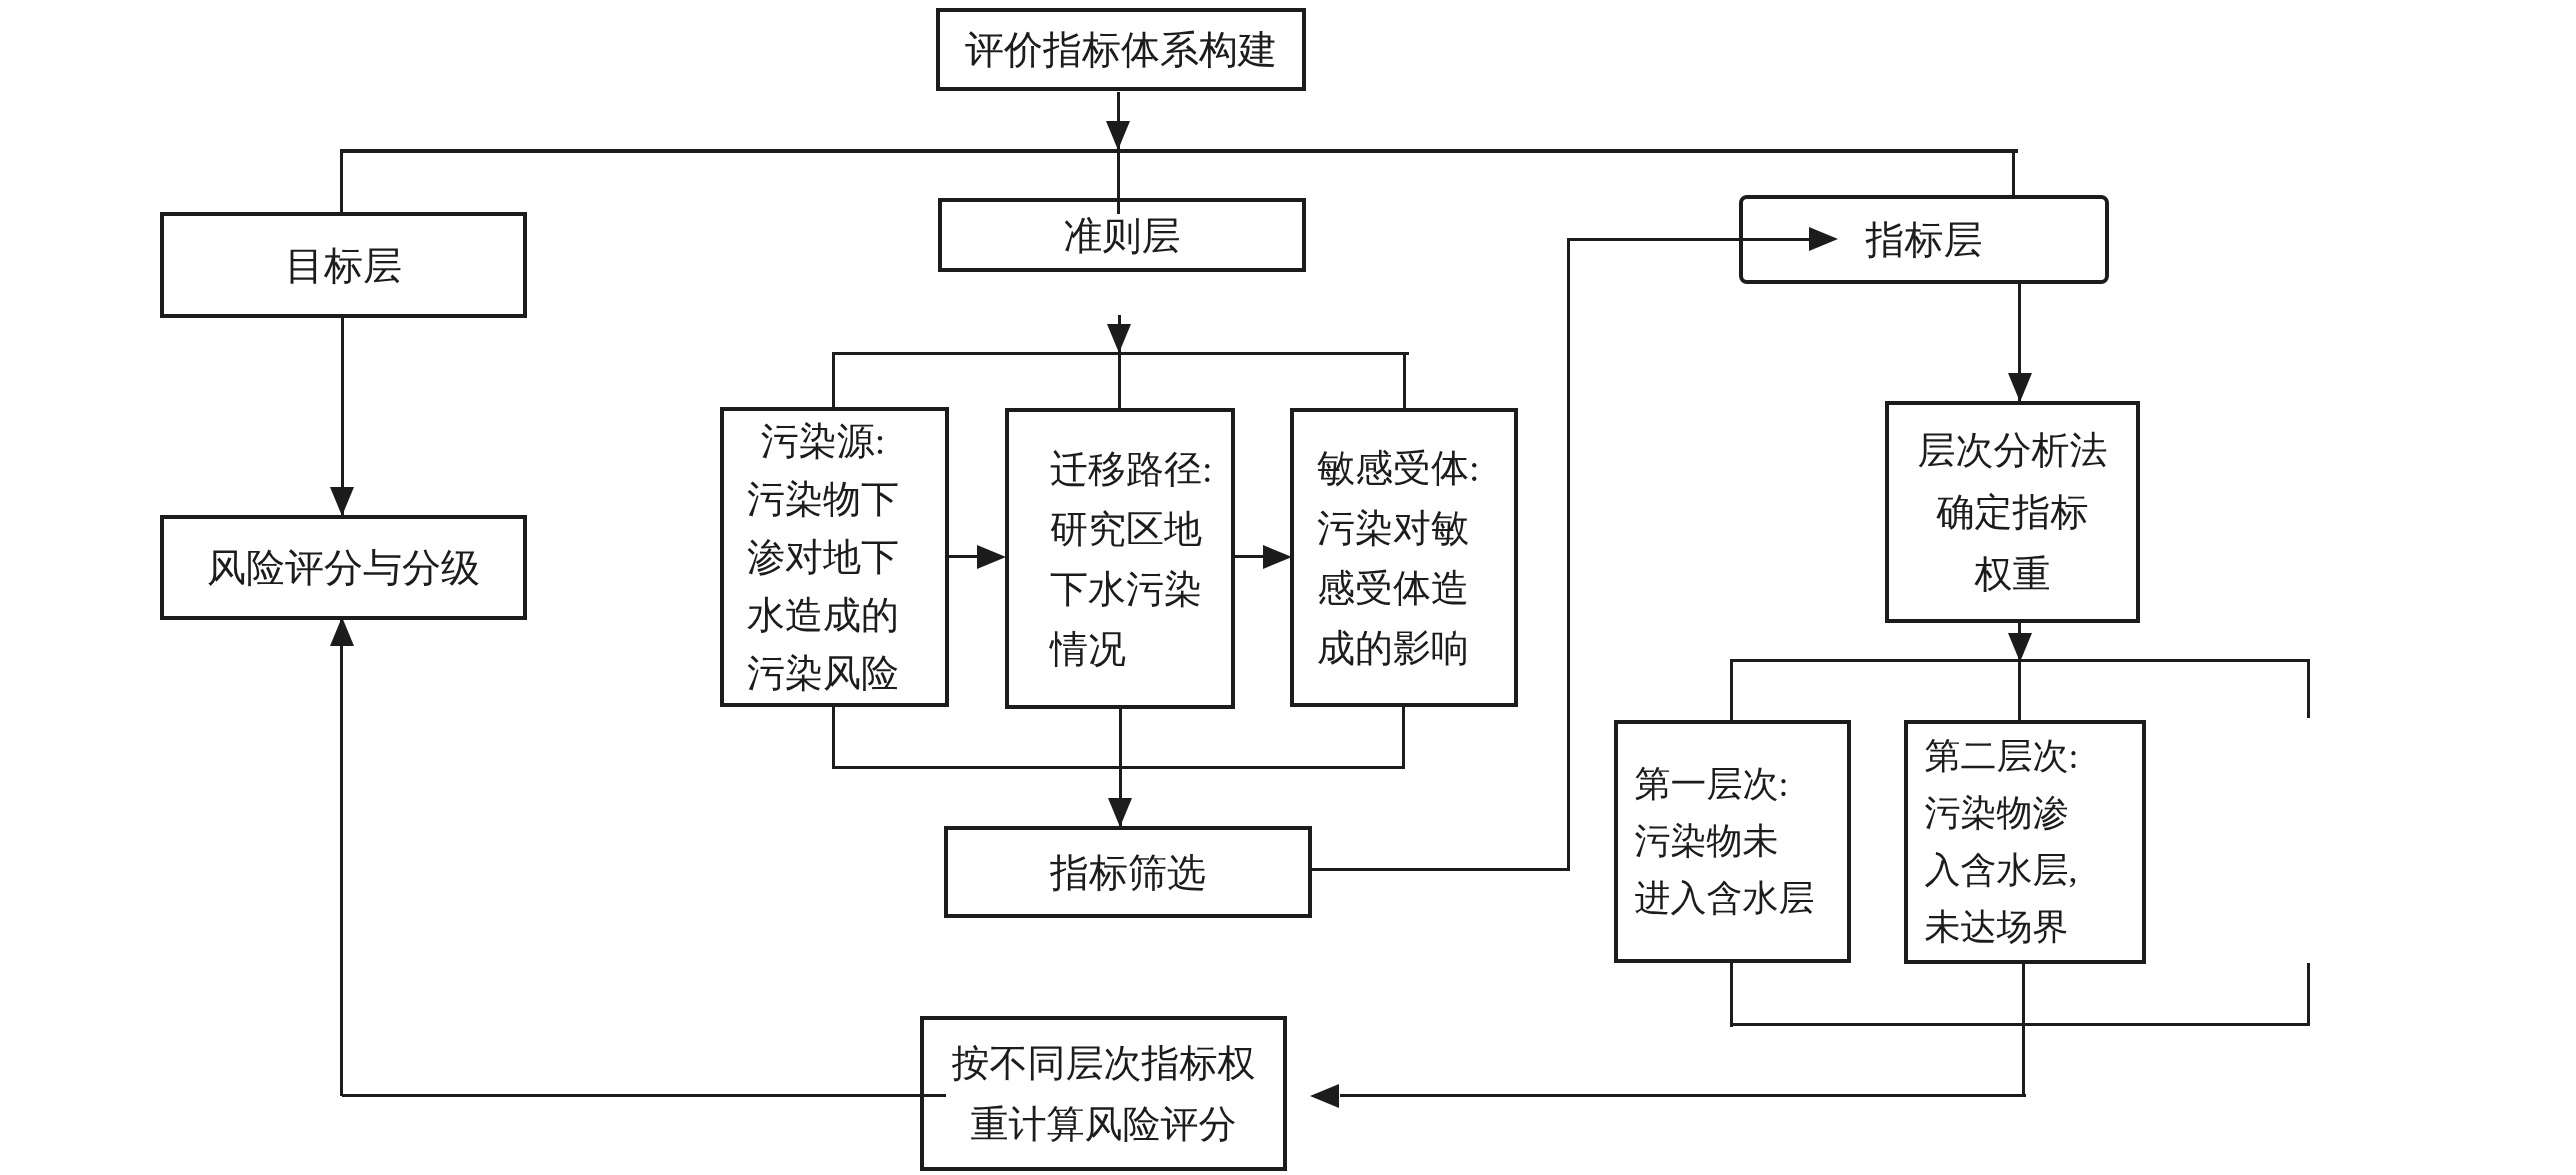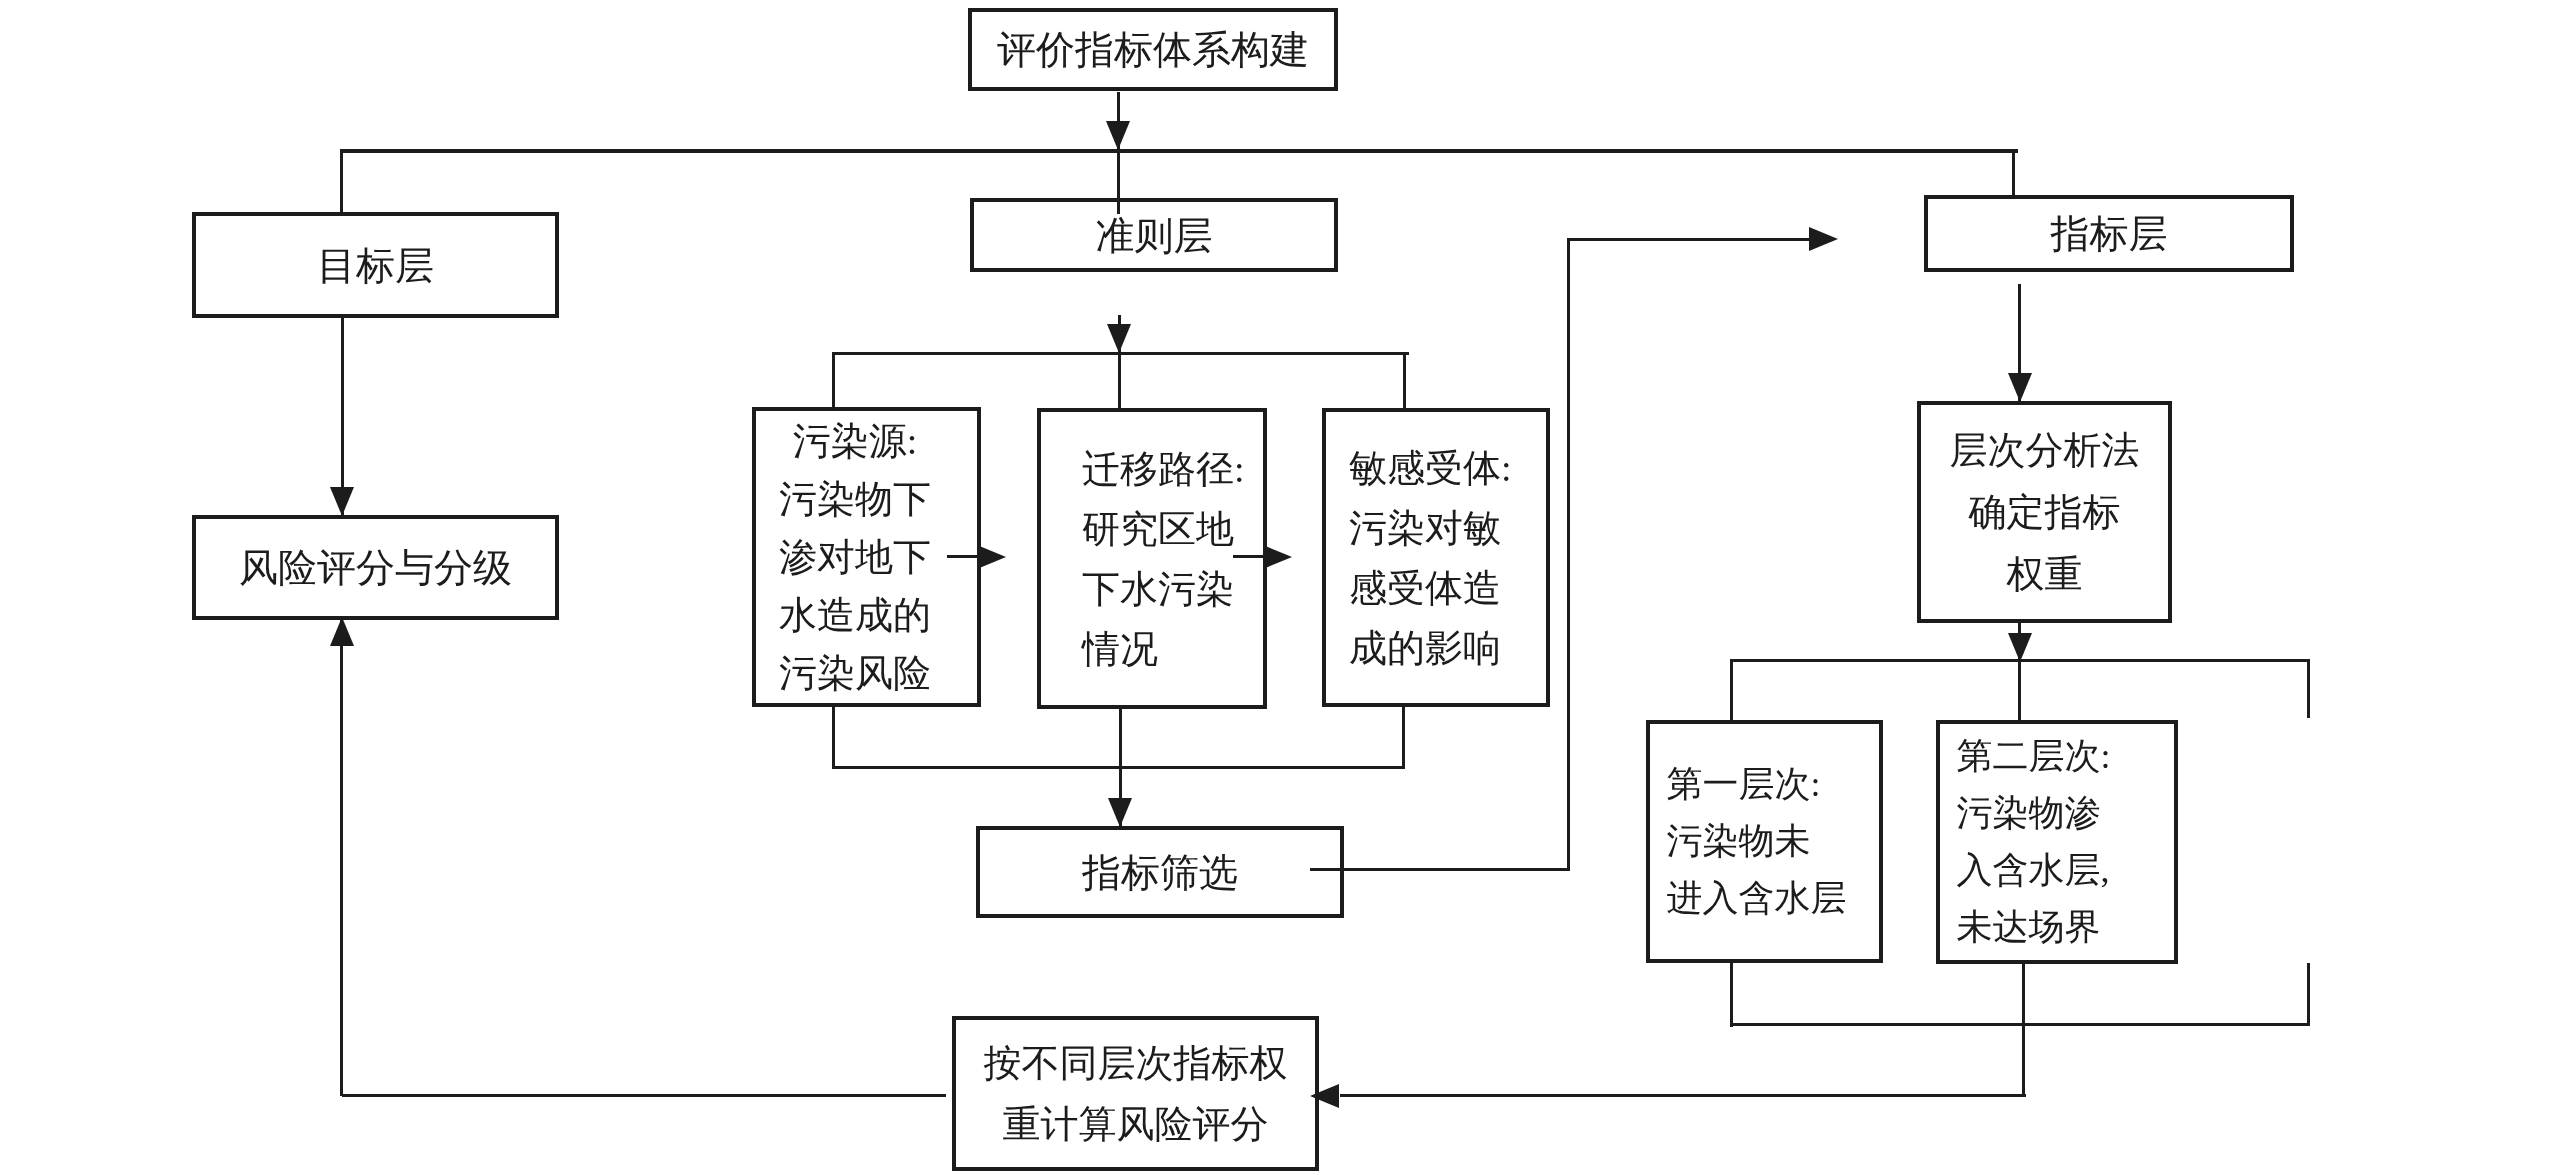--- a/index.html
+++ b/index.html
@@ -3,21 +3,21 @@
 <meta charset="utf-8">
 <style>
   html,body{margin:0;padding:0;background:#ffffff;}
   #stage{
     position:relative;width:2576px;height:1176px;background:#ffffff;overflow:hidden;
     font-family:"Liberation Serif","DejaVu Serif",serif;color:#1c1c1c;
   }
   .box{
     position:absolute;background:#ffffff;border:4.1px solid #1c1c1c;box-sizing:border-box;
     display:flex;align-items:center;justify-content:center;text-align:center;
-    white-space:pre-line;font-size:38px;line-height:59px;color:#1c1c1c;margin-left:32px;
+    white-space:pre-line;font-size:38px;line-height:59px;color:#1c1c1c;
   }
   .box.hdr{font-size:39px;}
   .box.leftalign{justify-content:flex-start;text-align:left;}
   .line{position:absolute;background:#1c1c1c;}
   .arr{position:absolute;width:0;height:0;}
   .arr.down{border-left:12.3px solid transparent;border-right:12.3px solid transparent;border-top:29px solid #1c1c1c;}
   .arr.up{border-left:12.3px solid transparent;border-right:12.3px solid transparent;border-bottom:29px solid #1c1c1c;}
   .arr.right{border-top:12.3px solid transparent;border-bottom:12.3px solid transparent;border-left:29px solid #1c1c1c;}
   .arr.left{border-top:12.3px solid transparent;border-bottom:12.3px solid transparent;border-right:29px solid #1c1c1c;}
 </style>
@@ -25,21 +25,21 @@
 <body>
 
 <div id="stage">
 
   <div class="box hdr" style="left:936px;top:8.2px;width:370px;height:83px;">评价指标体系构建</div>
 
   <div class="box hdr" style="left:160px;top:212px;width:367px;height:106px;">目标层</div>
 
   <div class="box hdr" style="left:938px;top:198px;width:368px;height:74px;">准则层</div>
 
-  <div class="box hdr" style="left:1892px;top:195px;width:370px;height:77px;">指标层</div>
+  <div class="box hdr" style="left:1739px;top:195px;width:370px;height:89px;border-radius:8px;">指标层</div>
 
   <div class="box hdr" style="left:160px;top:515px;width:367px;height:105px;">风险评分与分级</div>
 
   <div class="box leftalign" style="left:720px;top:407px;width:229px;height:300px;padding-left:23px;line-height:58px;text-align:center;">污染源:
 污染物下
 渗对地下
 水造成的
 污染风险</div>
 
   <div class="box leftalign" style="left:1005px;top:408px;width:230px;height:301px;padding-left:41px;line-height:60px;">迁移路径:

